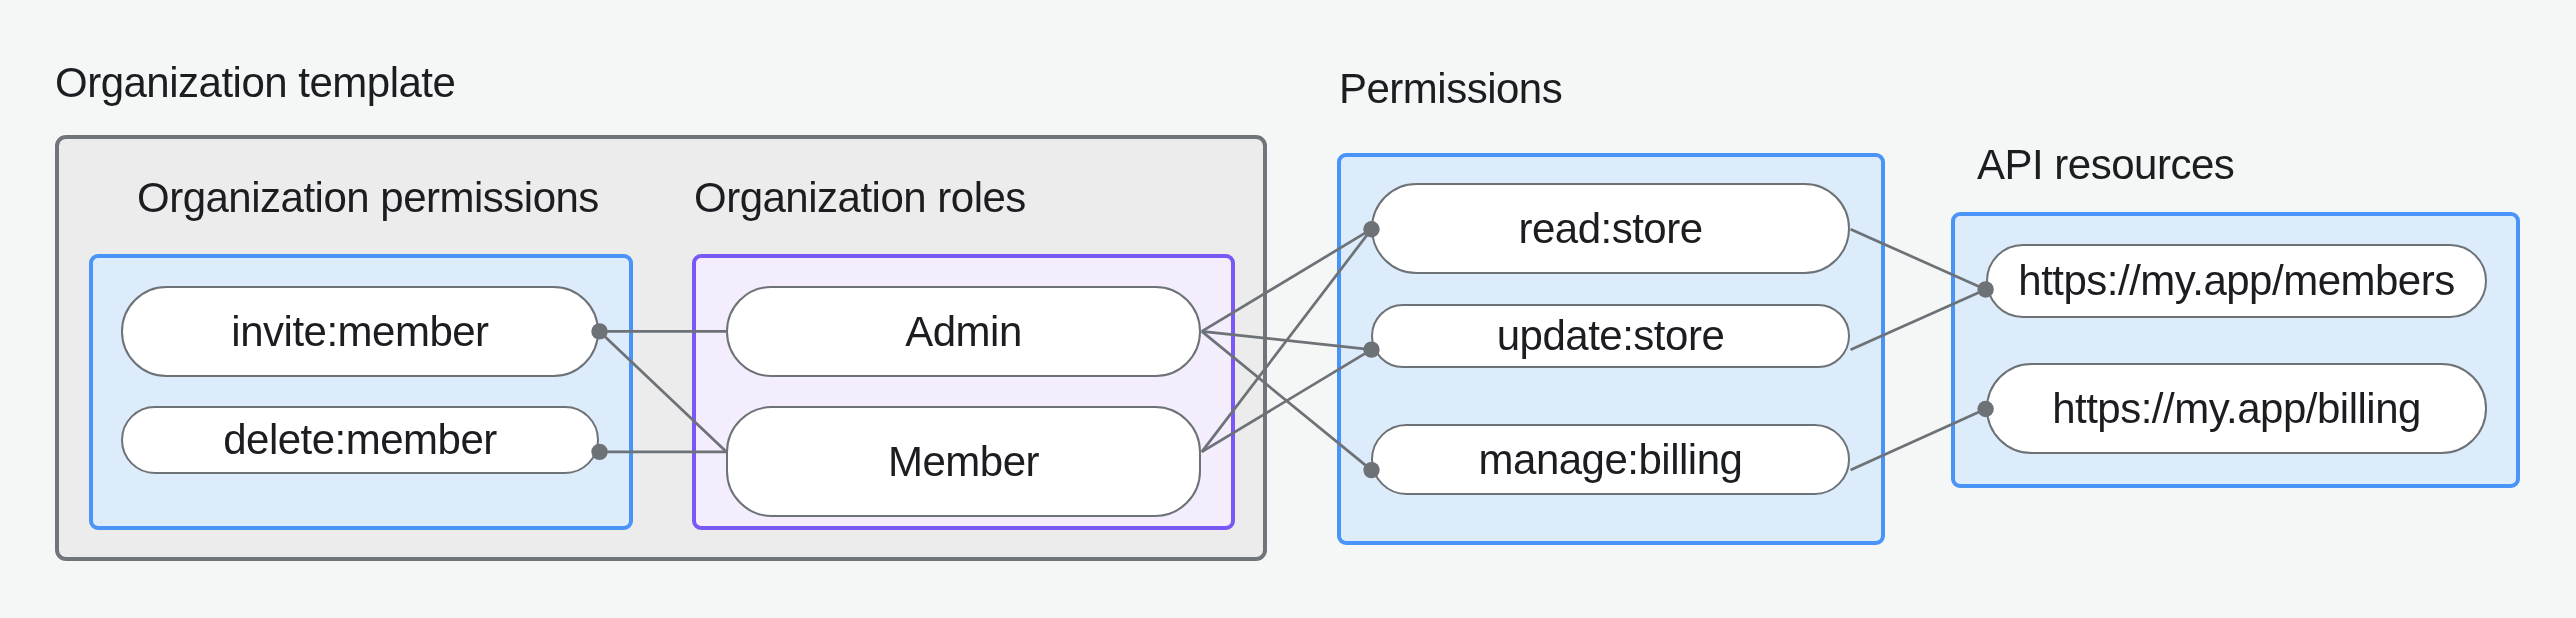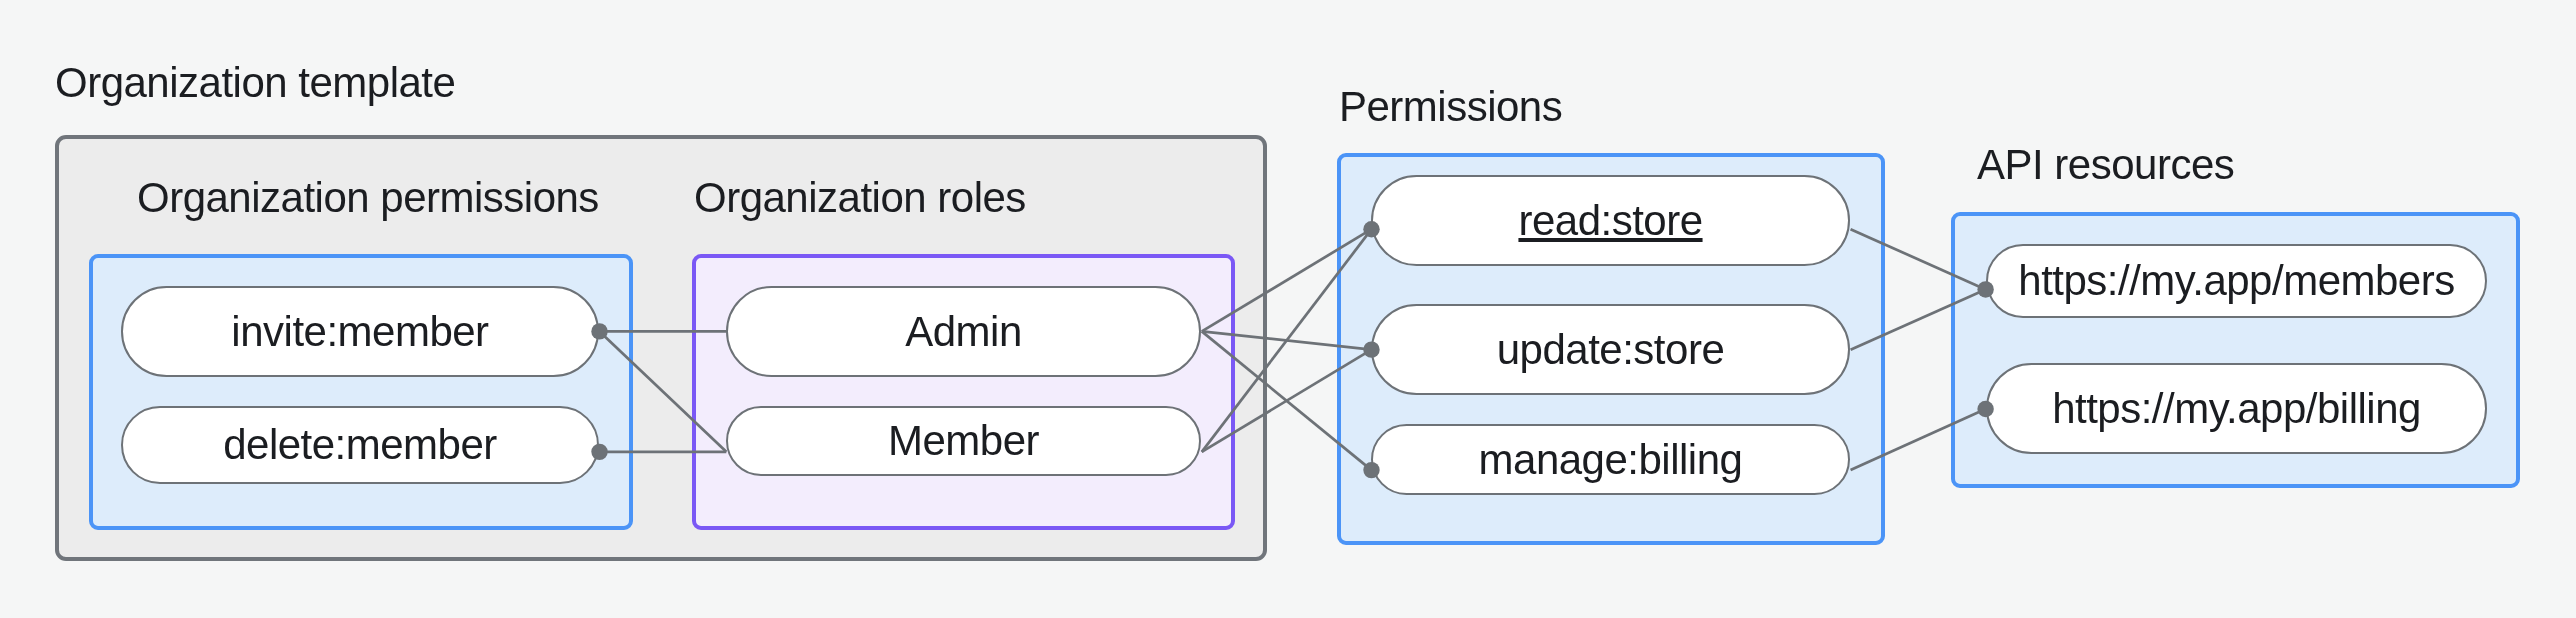--- a/index.html
+++ b/index.html
@@ -20,39 +20,39 @@
         display:flex; align-items:center; justify-content:center;
         font-size:42px; font-weight:400; letter-spacing:-0.5px; white-space:nowrap; color:var(--text);}
   svg.edges{position:absolute; left:0; top:0; pointer-events:none;}
 </style>
 </head>
 <body>
 
 <div class="canvas">
 
   <div class="label" style="left:55px; top:60px;text-align:right;">Organization template</div>
-  <div class="label" style="left:1339px; top:84px;">Permissions</div>
+  <div class="label" style="left:1339px; top:66px;">Permissions</div>
   <div class="label" style="left:1953px; top:142px;margin-left:24px;">API resources</div>
 
   <div class="container-box" style="left:55px; top:135px; width:1212px; height:426px;"></div>
 
   <div class="label" style="left:89px; top:175px;margin-left:48px;">Organization permissions</div>
   <div class="label" style="left:694px; top:175px;">Organization roles</div>
 
   <div class="group blue" style="left:89px; top:254px; width:544px; height:276px;"></div>
   <div class="pill" style="left:121px; top:286px; width:478px; height:91px;text-align:center;">invite:member</div>
-  <div class="pill" style="left:121px; top:406px; width:478px; height:78px;">delete:member</div>
+  <div class="pill" style="left:121px; top:406px; width:478px; height:68px;">delete:member</div>
 
   <div class="group purple" style="left:692px; top:254px; width:543px; height:276px;"></div>
   <div class="pill" style="left:726px; top:286px; width:475px; height:91px;">Admin</div>
-  <div class="pill" style="left:726px; top:406px; width:475px; height:70px;">Member</div>
+  <div class="pill" style="left:726px; top:406px; width:475px; height:111px;">Member</div>
 
   <div class="group blue" style="left:1337px; top:153px; width:548px; height:392px;"></div>
-  <div class="pill" style="left:1371px; top:175px; width:479px; height:91px;text-decoration:underline;">read:store</div>
-  <div class="pill" style="left:1371px; top:304px; width:479px; height:91px;">update:store</div>
+  <div class="pill" style="left:1371px; top:183px; width:479px; height:91px;">read:store</div>
+  <div class="pill" style="left:1371px; top:304px; width:479px; height:64px;">update:store</div>
   <div class="pill" style="left:1371px; top:424px; width:479px; height:71px;">manage:billing</div>
 
   <div class="group blue" style="left:1951px; top:212px; width:569px; height:276px;"></div>
   <div class="pill" style="left:1986px; top:244px; width:501px; height:74px;">https://my.app/members</div>
   <div class="pill" style="left:1986px; top:363px; width:501px; height:91px;">https://my.app/billing</div>
 
   <svg class="edges" width="2576" height="619" viewBox="0 0 2823 678">
       <line x1="657" y1="363" x2="796" y2="363" stroke="#6d7277" stroke-width="3"></line>
       <line x1="657" y1="363" x2="796" y2="495" stroke="#6d7277" stroke-width="3"></line>
       <line x1="657" y1="495" x2="796" y2="495" stroke="#6d7277" stroke-width="3"></line>

